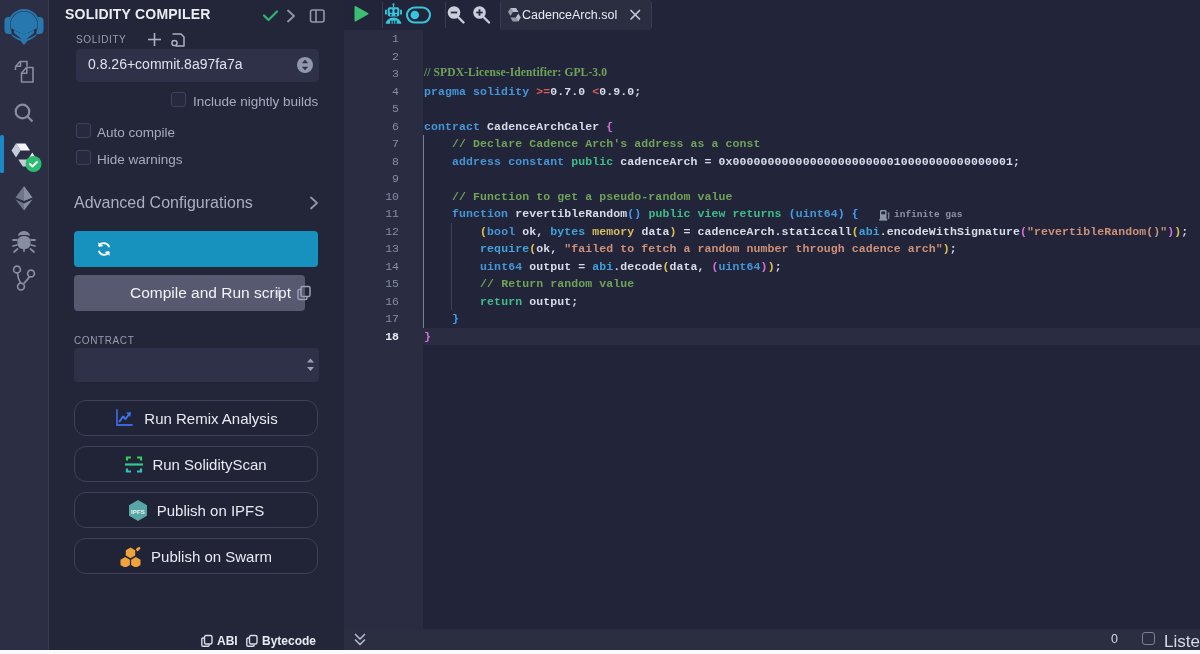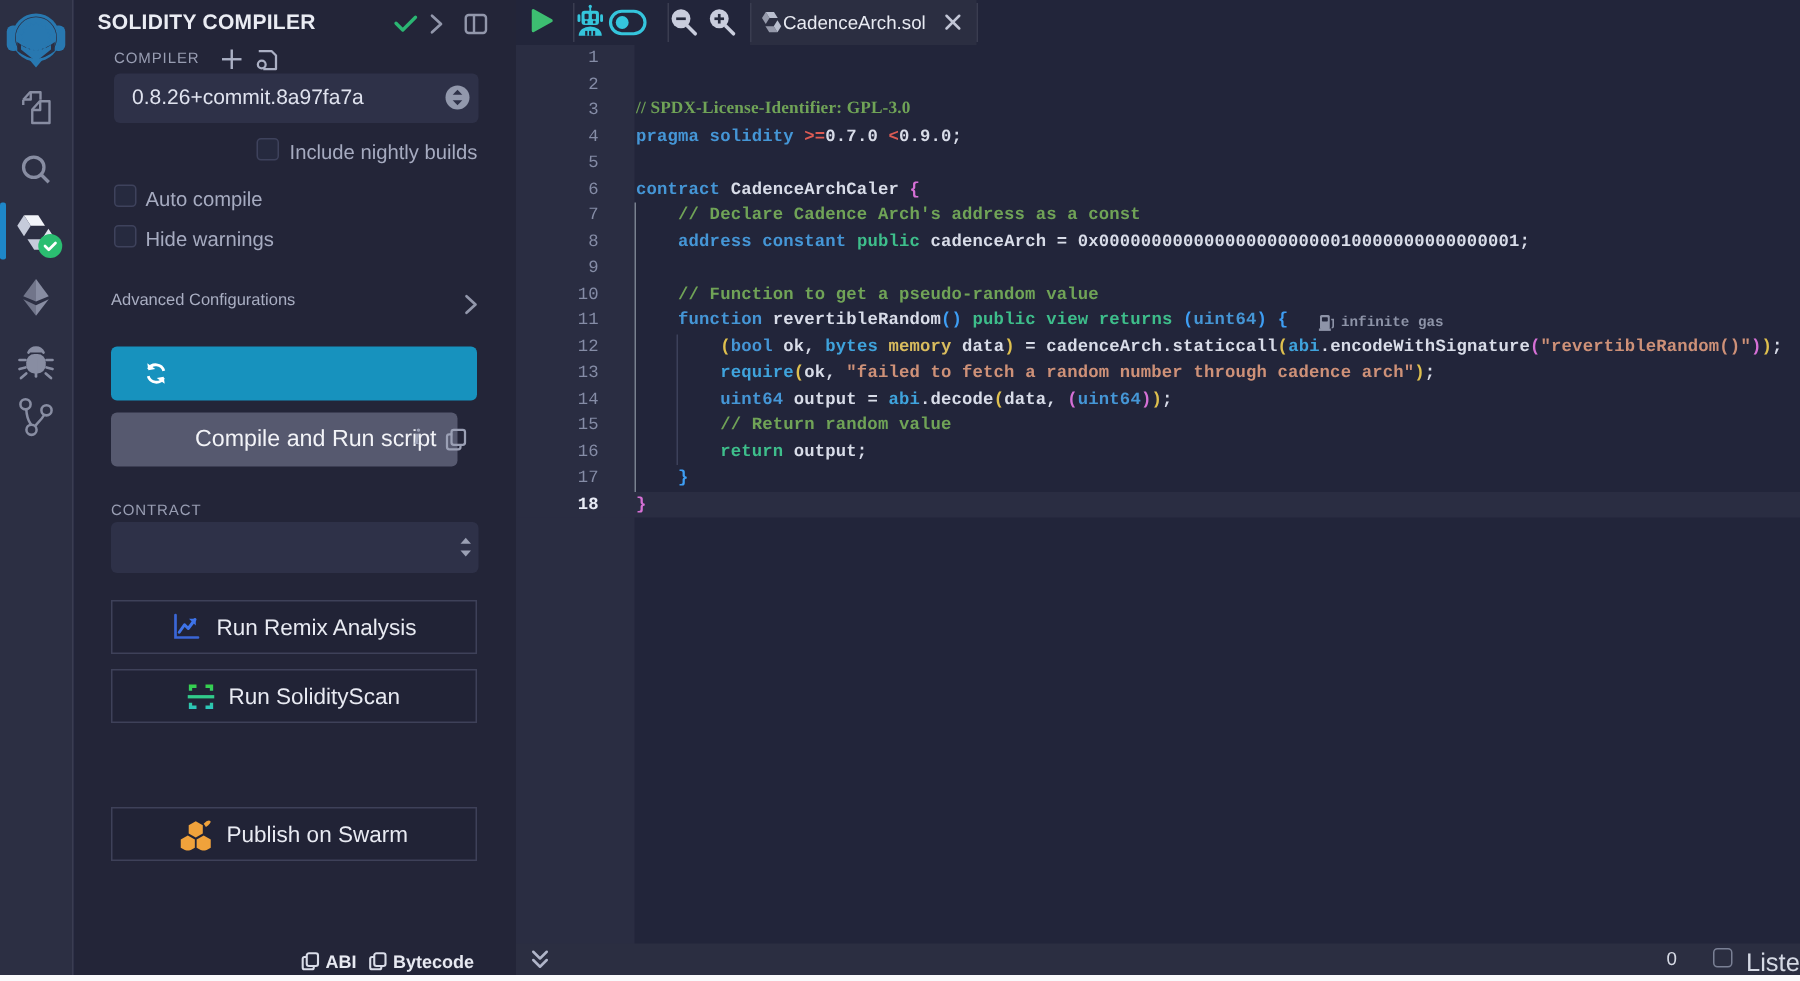--- a/index.html
+++ b/index.html
@@ -15,35 +15,35 @@
 #termbar{left:0;top:629px;width:856px;height:21px;background:#2B2E41;}
 #whitestrip{left:-344px;top:650px;width:1200px;height:4px;background:#FAFAFC;}
 .ln{position:absolute;width:55px;text-align:right;font-family:"Liberation Mono",monospace;font-size:11.5px;line-height:17.5px;color:#858CA6;}
 .cl{position:absolute;left:80px;white-space:pre;font-family:"Liberation Mono",monospace;font-size:11.5px;line-height:17.5px;font-weight:700;color:#D8DCE8;letter-spacing:0.11px;}
 .c{color:#70A357}.k{color:#4596D6}.k2{color:#3FA3DC}.g{color:#3EBE8B}.o{color:#DD5B54}
 .s{color:#CE9178}.b0{color:#D670D6}.b1{color:#3E9EF4}.b2{color:#DFC04E}.mem{color:#D9BC5E}
 .lbl{color:#989DB2;font-size:10px;letter-spacing:0.6px;font-weight:400;}
 .cb{position:absolute;width:15px;height:15px;border:1px solid #3E425C;background:#262A3F;border-radius:3px;box-sizing:border-box;}
 .cblab{position:absolute;color:#A6ABC0;font-size:13.5px;}
 .sel{position:absolute;background:#2E3148;border-radius:4px;}
-.btn{position:absolute;left:24px;width:244px;height:36px;border:1px solid #3E4159;border-radius:0;background:#212336;box-sizing:border-box;display:flex;align-items:center;justify-content:center;gap:9px;color:#E8EAF2;font-size:15px;}
+.btn{position:absolute;left:24px;width:244px;height:36px;border:1px solid #3E4159;border-radius:12px;background:#212336;box-sizing:border-box;display:flex;align-items:center;justify-content:center;gap:9px;color:#E8EAF2;font-size:15px;}
 </style>
 </head>
 <body>
 <div class="abs" id="sidepanel">
 
   <div class="abs" style="left:15px;top:6px;font-size:14px;font-weight:700;color:#EAECF3;letter-spacing:0.2px;">SOLIDITY COMPILER</div>
   <svg class="abs" width="294" height="34" style="left:0;top:0;" xmlns="http://www.w3.org/2000/svg">
     <path d="M214 15.5 L218.5 20 L227 11.5" stroke="#2BB673" stroke-width="2.2" fill="none" stroke-linecap="round" stroke-linejoin="round"></path>
     <path d="M238 10.5 L244 16 L238 21.5" stroke="#9297AB" stroke-width="1.8" fill="none" stroke-linecap="round" stroke-linejoin="round"></path>
     <rect x="260.5" y="10" width="13.5" height="12" rx="2" stroke="#9297AB" stroke-width="1.6" fill="none"></rect>
     <line x1="266" y1="10" x2="266" y2="22" stroke="#9297AB" stroke-width="1.6"></line>
   </svg>
 
-  <div class="abs lbl" style="left:26px;top:34px;">COMPILER</div>
+  <div class="abs lbl" style="left:26px;top:34px;">SOLIDITY</div>
   <svg class="abs" width="160" height="20" style="left:90px;top:30px;" xmlns="http://www.w3.org/2000/svg">
     <line x1="8" y1="9.5" x2="21" y2="9.5" stroke="#ABB0C4" stroke-width="1.6"></line>
     <line x1="14.5" y1="3" x2="14.5" y2="16" stroke="#ABB0C4" stroke-width="1.6"></line>
     <path d="M32.5 4 L41 4 L44 7 L44 16 L35.5 16" stroke="#ABB0C4" stroke-width="1.5" fill="none" stroke-linejoin="round"></path>
     <circle cx="34.5" cy="13" r="2.6" stroke="#ABB0C4" stroke-width="1.5" fill="none"></circle>
   </svg>
 
   <div class="sel" style="left:26px;top:49px;width:243px;height:33px;"></div>
   <div class="abs" style="left:38px;top:56px;font-size:14px;color:#DFE2EE;">0.8.26+commit.8a97fa7a</div>
   <svg class="abs" width="20" height="20" style="left:246px;top:56px;" xmlns="http://www.w3.org/2000/svg">
@@ -52,21 +52,21 @@
     <path d="M5.8 10.8 L9 14.2 L12.2 10.8 Z" fill="#2E3148"></path>
   </svg>
 
   <div class="cb" style="left:121px;top:92px;"></div>
   <div class="cblab" style="left:143px;top:94px;">Include nightly builds</div>
   <div class="cb" style="left:26px;top:123px;"></div>
   <div class="cblab" style="left:47px;top:125px;">Auto compile</div>
   <div class="cb" style="left:26px;top:150px;"></div>
   <div class="cblab" style="left:47px;top:152px;">Hide warnings</div>
 
-  <div class="abs" style="left:24px;top:194px;font-size:11px;color:#A9AEC2;">Advanced Configurations</div>
+  <div class="abs" style="left:24px;top:194px;font-size:16px;color:#A9AEC2;">Advanced Configurations</div>
   <svg class="abs" width="16" height="16" style="left:256px;top:195px;" xmlns="http://www.w3.org/2000/svg">
     <path d="M5 2.5 L11 8 L5 13.5" stroke="#9297AB" stroke-width="1.8" fill="none" stroke-linecap="round" stroke-linejoin="round"></path>
   </svg>
 
   <div class="abs" style="left:24px;top:231px;width:244px;height:36px;background:#1792BE;border-radius:4px;"></div>
   <svg class="abs" width="18" height="18" style="left:45px;top:240px;" xmlns="http://www.w3.org/2000/svg">
     <path d="M14.2 7.2 A5.6 5.6 0 0 0 3.9 6.1" stroke="#fff" stroke-width="1.9" fill="none"></path>
     <path d="M3.8 10.8 A5.6 5.6 0 0 0 14.1 11.9" stroke="#fff" stroke-width="1.9" fill="none"></path>
     <path d="M3.2 2.2 L3.9 6.9 L8.5 6 Z" fill="#fff"></path>
     <path d="M14.8 15.8 L14.1 11.1 L9.5 12 Z" fill="#fff"></path>
@@ -102,20 +102,27 @@
             <stop offset="1" stop-color="#2BC3C9"></stop>
       </linearGradient>
         </defs>
       <g stroke="url(#sg)" stroke-width="2.2" fill="none">
         <path d="M2 5.5 L2 2.5 L6 2.5 M12 2.5 L16 2.5 L16 5.5"></path>
         <path d="M2 13.5 L2 16.5 L6 16.5 M12 16.5 L16 16.5 L16 13.5"></path>
         </g>
       <rect x="0" y="8.4" width="18" height="2.2" fill="#31CB8B"></rect>
     </svg>
     <span>Run SolidityScan</span>
+  </div>
+  <div class="btn" style="top:492px;">
+    <svg width="20" height="23" xmlns="http://www.w3.org/2000/svg">
+      <polygon points="10,1 19,6.2 19,16.8 10,22 1,16.8 1,6.2" fill="#57A6A5"></polygon>
+      <text x="10" y="14.5" font-family="Liberation Sans" font-size="6.2" font-weight="700" fill="#EAF4F4" text-anchor="middle">IPFS</text>
+    </svg>
+    <span>Publish on IPFS</span>
   </div>
   <div class="btn" style="top:538px;">
     <svg width="22" height="21" xmlns="http://www.w3.org/2000/svg">
       <polygon points="10.5,1.5 15.2,4.2 15.2,9.6 10.5,12.3 5.8,9.6 5.8,4.2" fill="#F0A23B"></polygon>
       <polygon points="5.2,11 9.9,13.7 9.9,19.1 5.2,21.8 0.5,19.1 0.5,13.7" fill="#F0A23B"></polygon>
       <polygon points="15.8,11 20.5,13.7 20.5,19.1 15.8,21.8 11.1,19.1 11.1,13.7" fill="#F0A23B"></polygon>
       <path d="M15.8 3.2 Q18.5 0.2 20.3 1.4 Q21 2.8 17.3 5.4 Z" fill="#F0A23B"></path>
     </svg>
     <span>Publish on Swarm</span>
   </div>

